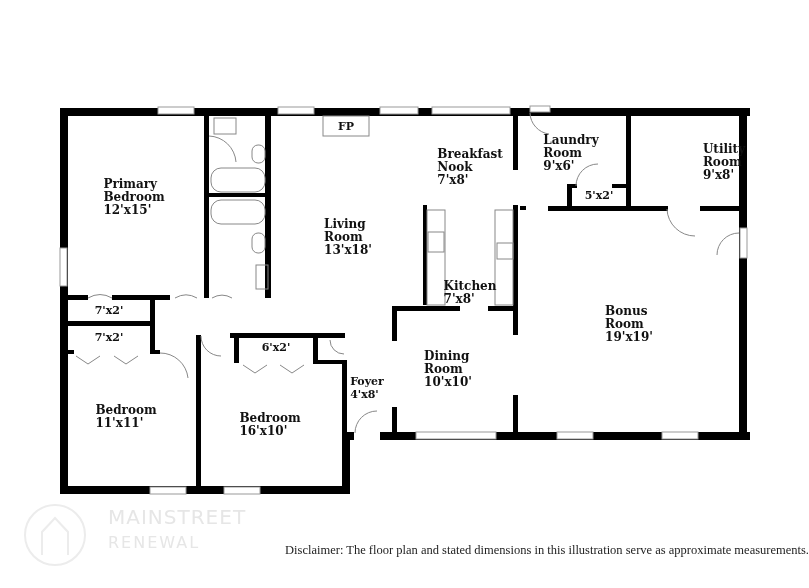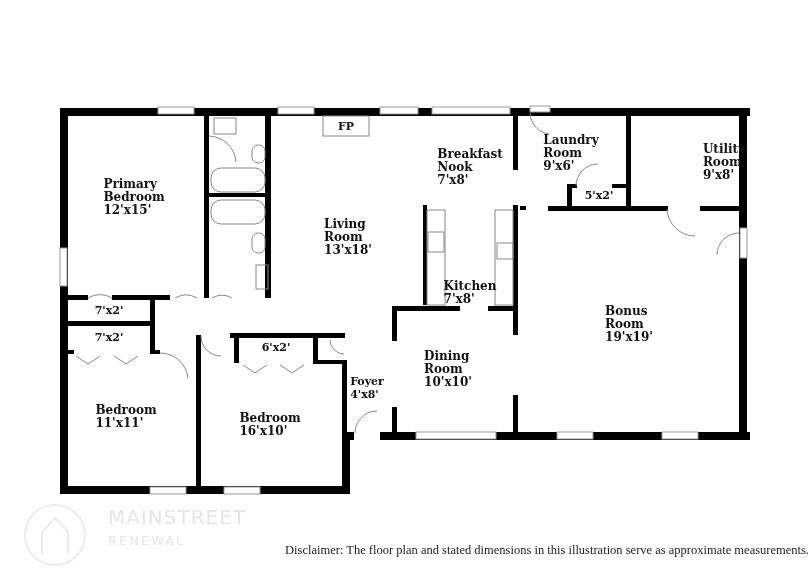--- a/index.html
+++ b/index.html
@@ -5,21 +5,21 @@
   html,body{margin:0;padding:0;background:#ffffff;}
   body{width:809px;height:588px;position:relative;overflow:hidden;font-family:"DejaVu Serif",serif;}
   svg{position:absolute;left:0;top:0;}
   .lbl{position:absolute;text-align:left;font-family:"DejaVu Serif",serif;font-weight:bold;font-size:12px;line-height:13px;color:#111;transform:translateX(-50%);white-space:nowrap;}
   .lbl span{display:block;}
   .small{font-size:11px;}
   .disclaimer{position:absolute;left:0;width:809px;top:542px;text-align:right;font-family:"Liberation Serif",serif;font-size:12.5px;line-height:16px;color:#222;}
   .disclaimer span{display:block;}
   .logo{position:absolute;left:20px;top:500px;color:#e6e6e6;font-family:"DejaVu Sans",sans-serif;}
   .logo .main{position:absolute;left:88px;top:5px;font-size:20px;letter-spacing:1px;}
-  .logo .sub{position:absolute;left:88px;top:33px;font-size:13px;letter-spacing:2px;}
+  .logo .sub{position:absolute;left:88px;top:33px;font-size:16px;letter-spacing:2px;}
 </style>
 </head>
 <body>
 
 <svg width="809" height="588" viewBox="0 0 809 588">
   <g fill="#000">
 
     <rect x="60" y="108" width="690" height="8"></rect>
     <rect x="60" y="108" width="8" height="386"></rect>
     <rect x="60" y="486" width="290" height="8"></rect>

